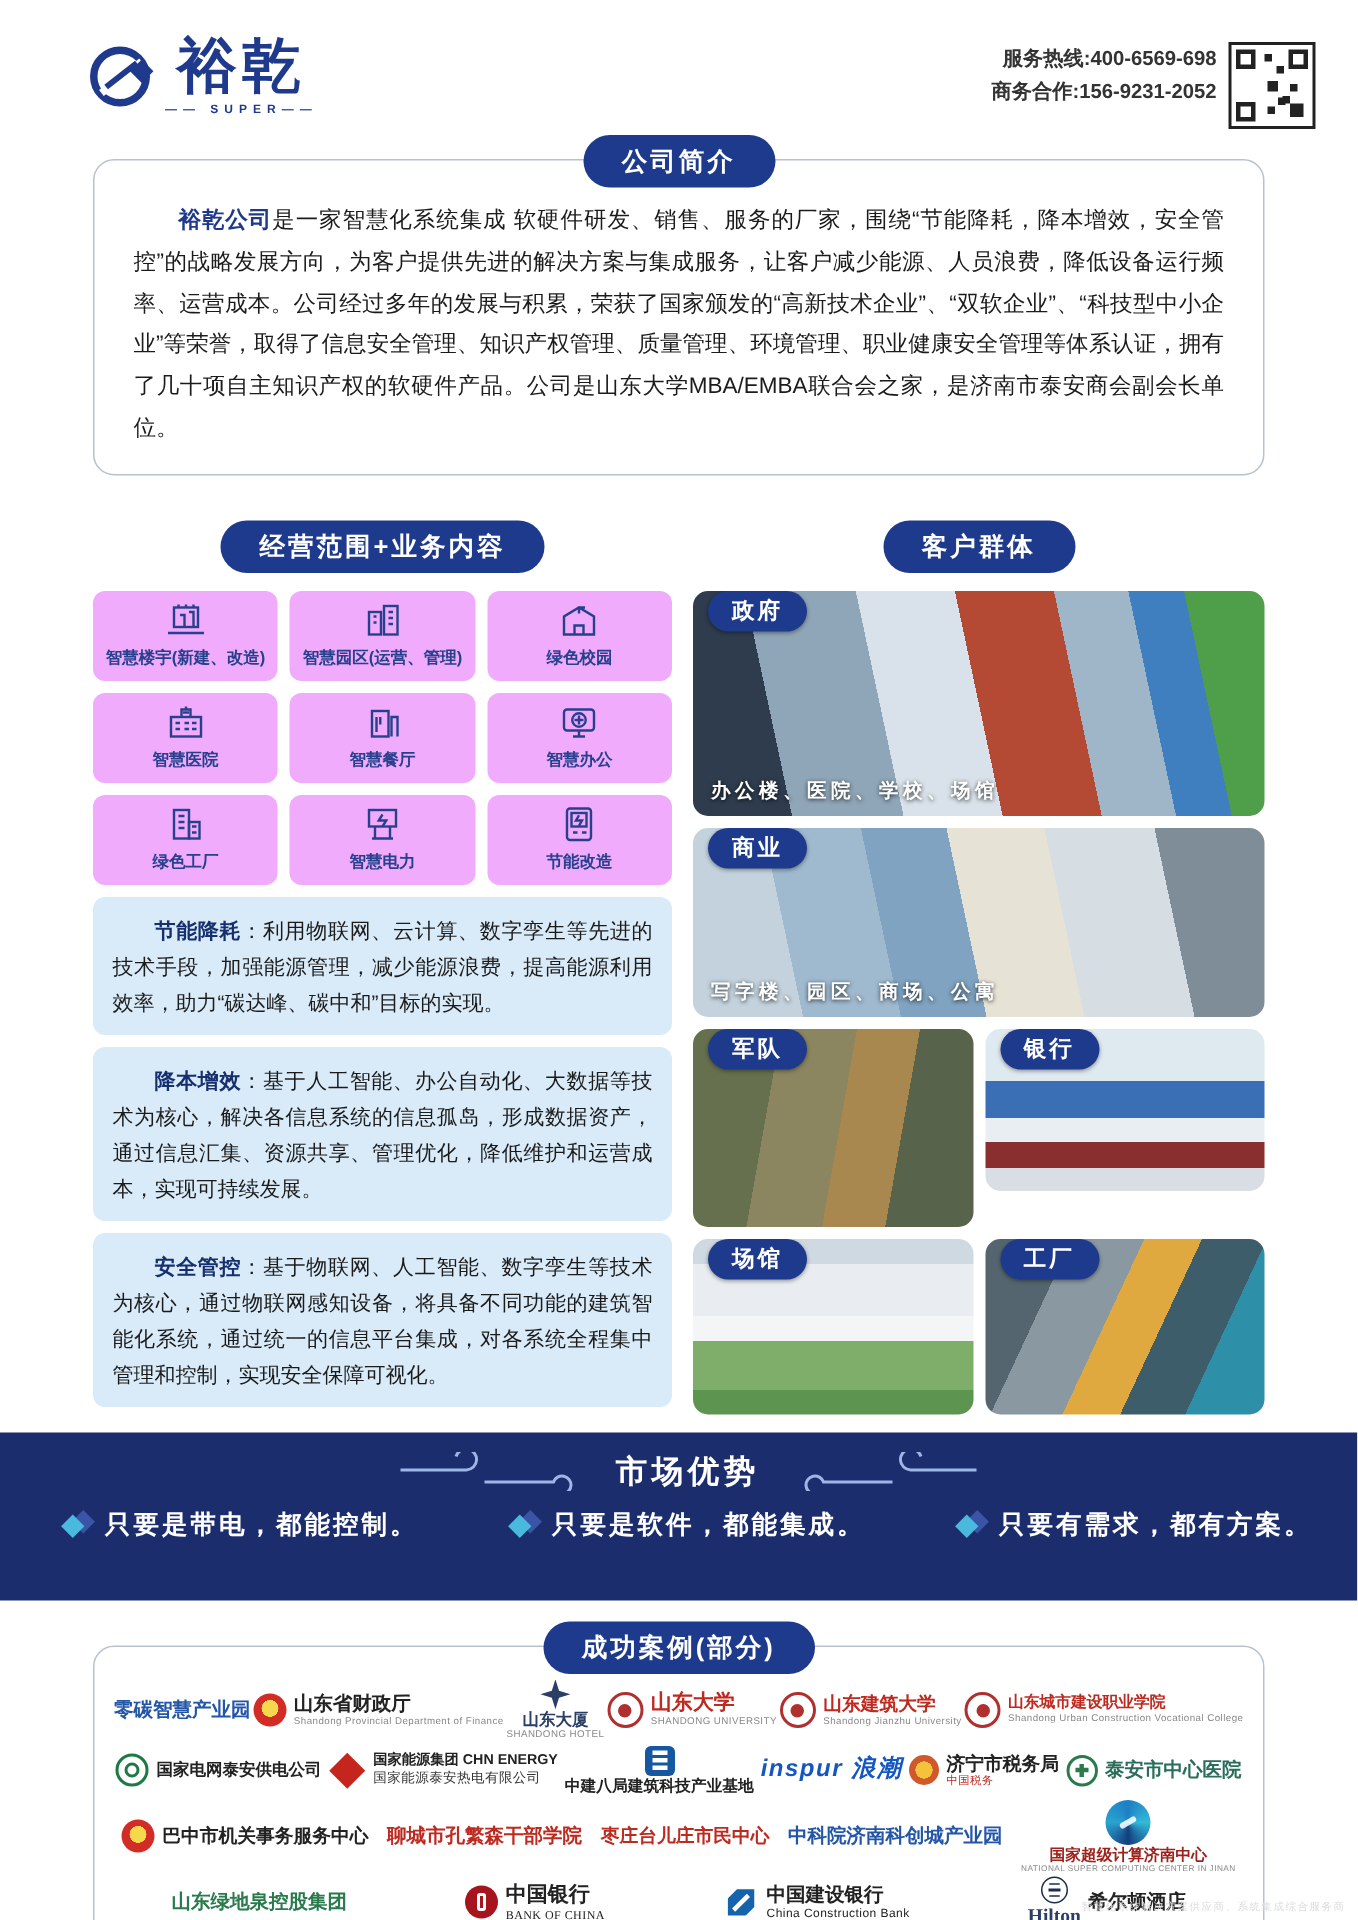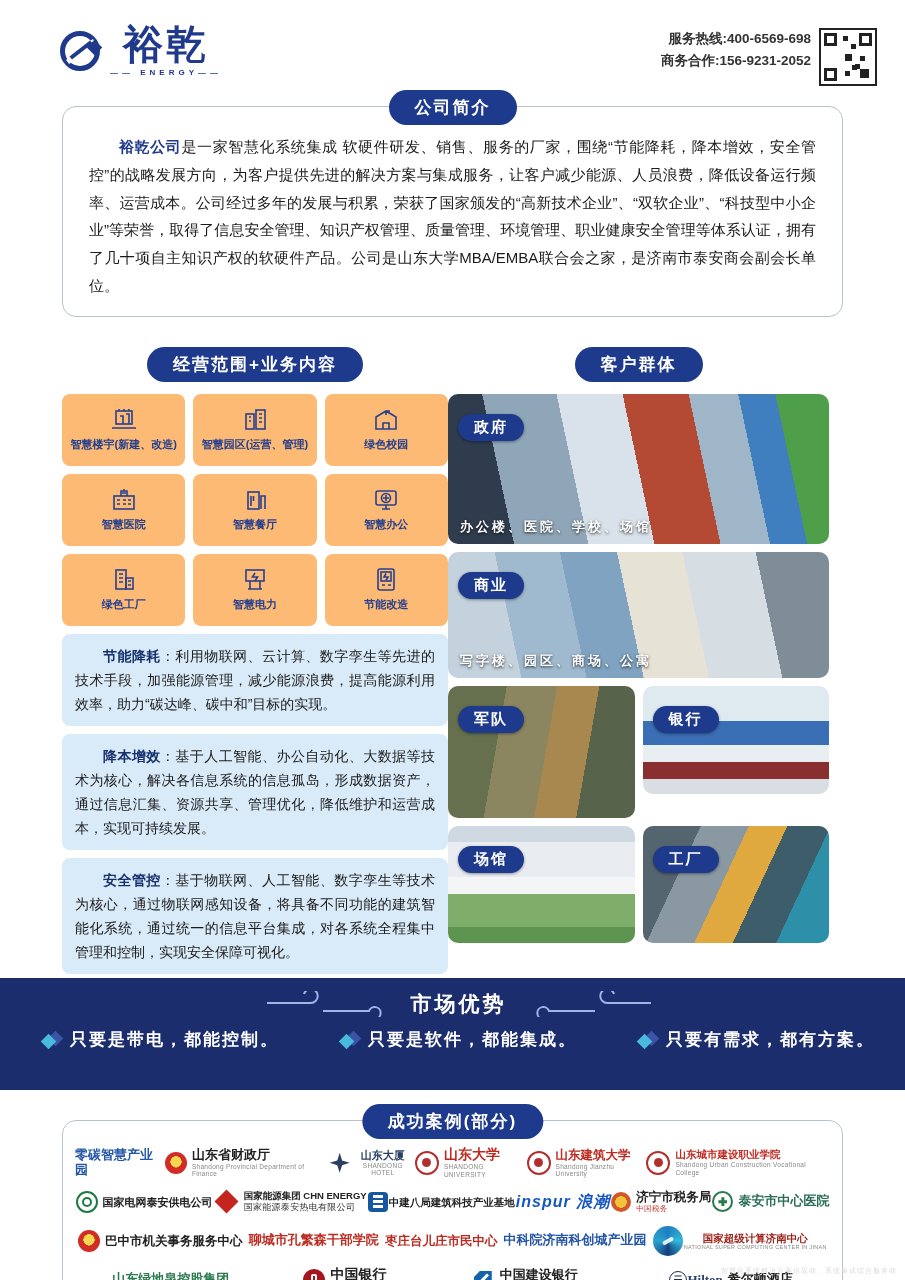--- a/index.html
+++ b/index.html
@@ -36,37 +36,37 @@
           border-radius:18px; padding:6px 26px; font-size:17px; letter-spacing:2px;
           display:inline-block; white-space:nowrap; }
   .panel { border:1.5px solid #b8c2cd; border-radius:14px; position:relative; }
   .panel > .pill { position:absolute; top:-17px; left:50%; transform:translateX(-50%); }
 
   .intro { margin:14px 62px 0 62px; padding:26px 26px 16px 26px; }
   .intro p { font-size:15px; line-height:1.85; text-align:justify; text-indent:2em; color:#1b1b1b; }
   .intro .lead { color:#1f3a8c; font-weight:bold; }
 
   
-  .cols { display:flex; margin:30px 62px 0 62px; }
+  .cols { display:flex; gap:14px; margin:30px 62px 0 62px; }
   .col-l { width:386px; } .col-r { width:381px; }
   .col-head { text-align:center; margin-bottom:12px; }
 
   .biz-grid { display:grid; grid-template-columns:repeat(3,1fr); gap:8px; }
-  .biz-cell { background:#fdba74; border-radius:8px; height:72px; display:flex; flex-direction:column;
+  .biz-cell { background:#f0abfc; border-radius:8px; height:60px; display:flex; flex-direction:column;
               align-items:center; justify-content:center; gap:4px; }
   .biz-cell svg { stroke:#27408e; fill:none; stroke-width:1.6; }
   .biz-cell .lbl { font-size:11px; font-weight:bold; color:#27408e; white-space:nowrap; }
 
   .feature { background:#d9eaf8; border-radius:8px; padding:10px 13px; margin-top:8px; }
   .feature p { font-size:14px; line-height:1.72; text-align:justify; text-indent:2em; color:#1b1b1b; }
   .feature .fh { font-weight:bold; color:#16306f; }
 
   
   .cust-card { border-radius:10px; position:relative; overflow:hidden; margin-bottom:8px; }
-  .cust-card .badge { position:absolute; left:10px; top:20px; background:#1e3a8c; color:#fff;
+  .cust-card .badge { position:absolute; left:10px; top:0; background:#1e3a8c; color:#fff;
        font-size:15px; font-weight:bold; padding:4px 16px; border-radius:16px; letter-spacing:2px; box-shadow:0 1px 3px rgba(0,0,0,.4); }
   .cust-card .cap { position:absolute; left:12px; bottom:8px; color:#fff; font-size:13px; font-weight:bold;
        letter-spacing:3px; text-shadow:0 1px 3px rgba(0,0,0,.8); }
   .ph-gov { height:150px; background:linear-gradient(78deg,#2e3c4e 0 16%,#8fa6b8 16% 34%,#d9e2ea 34% 50%,#b44a33 50% 66%,#9fb6c8 66% 78%,#3f7fbf 78% 87%,#4f9e4a 87% 100%); }
   .ph-biz { height:126px; background:linear-gradient(78deg,#c3d2dd 0 18%,#9fb9cf 18% 34%,#7fa3c0 34% 48%,#e7e2d6 48% 64%,#d6dde3 64% 82%,#7f8d99 82% 100%); }
   .cust-row { display:flex; gap:8px; }
   .cust-row .cust-card { flex:1; margin-bottom:8px; }
   .ph-army { height:132px; background:linear-gradient(100deg,#66704e 0 28%,#8b8560 28% 52%,#a8884e 52% 72%,#57634a 72% 100%); }
   .ph-bank { height:108px; background:linear-gradient(180deg,#dfe9f0 0 32%,#3a6fb5 32% 55%,#e8eef2 55% 70%,#8a2f2f 70% 86%,#d8dee4 86% 100%); }
   .ph-venue { height:117px; background:linear-gradient(180deg,#cfd9e2 0 14%,#e9edf2 14% 44%,#f3f5f7 44% 58%,#7fae6a 58% 86%,#5d9450 86% 100%); }
@@ -80,21 +80,21 @@
   .slogans { display:flex; justify-content:space-between; padding:0 30px; margin-top:10px; }
   .slogan { display:flex; align-items:center; gap:8px; color:#fff; font-size:17px; font-weight:bold; letter-spacing:2px; }
   .dmark { position:relative; width:20px; height:20px; display:inline-block; flex:0 0 auto; }
   .dmark .d1 { position:absolute; right:1px; top:3px; width:11px; height:11px; background:#3b55a6; transform:rotate(45deg); }
   .dmark .d2 { position:absolute; left:1px; top:6px; width:11px; height:11px; background:#49b9de; transform:rotate(45deg); }
 
   
   .cases { margin:30px 62px 0 62px; padding:22px 12px 8px 12px; }
   .logo-row { display:flex; justify-content:space-around; align-items:center; min-height:39px; }
   .logo { display:flex; align-items:center; gap:5px; }
-  .logo.stack { flex-direction:row; gap:1px; text-align:center; }
+  .logo.stack { flex-direction:column; gap:1px; text-align:center; }
   .lg-txt { display:flex; flex-direction:column; line-height:1.15; }
   .nm { font-weight:bold; font-size:12px; }
   .sub { font-size:6.5px; color:#888; letter-spacing:.3px; }
   .c-blue{color:#2456a8;} .c-red{color:#bd2a20;} .c-darkred{color:#9e221c;} .c-green{color:#2a7a4d;}
   .c-teal{color:#2a6e5a;} .c-dark{color:#222;} .c-navy{color:#2b3f66;}
   .f13{font-size:13px;} .f14{font-size:14px;} .f11{font-size:11px;} .f10{font-size:10.5px;} .f12{font-size:12.5px;}
   .serif{font-family:"Liberation Serif","DejaVu Serif",serif;}
   .inspur{font-style:italic; font-size:16px; color:#1557c0; font-weight:bold; letter-spacing:1px;}
 
   .mk { flex:0 0 auto; display:inline-flex; align-items:center; justify-content:center; position:relative; }
@@ -128,21 +128,21 @@
   <div class="hdr">
     <div class="brand">
       <span class="brand-mark">
         <i class="ring"></i>
           <i class="slash"></i>
           <i class="slash2"></i>
           <i class="dia"></i>
       </span>
       <span class="brand-txt">
         <span class="brand-cn">裕乾</span>
-        <span class="brand-en">ENERGY</span>
+        <span class="brand-en">SUPER</span>
       </span>
     </div>
     <div class="hdr-right">
       <div class="contacts">
         <div>服务热线:400-6569-698</div>
         <div>商务合作:156-9231-2052</div>
       </div>
       <div class="qr">
         <i class="e1"></i>
           <i class="e2"></i>

